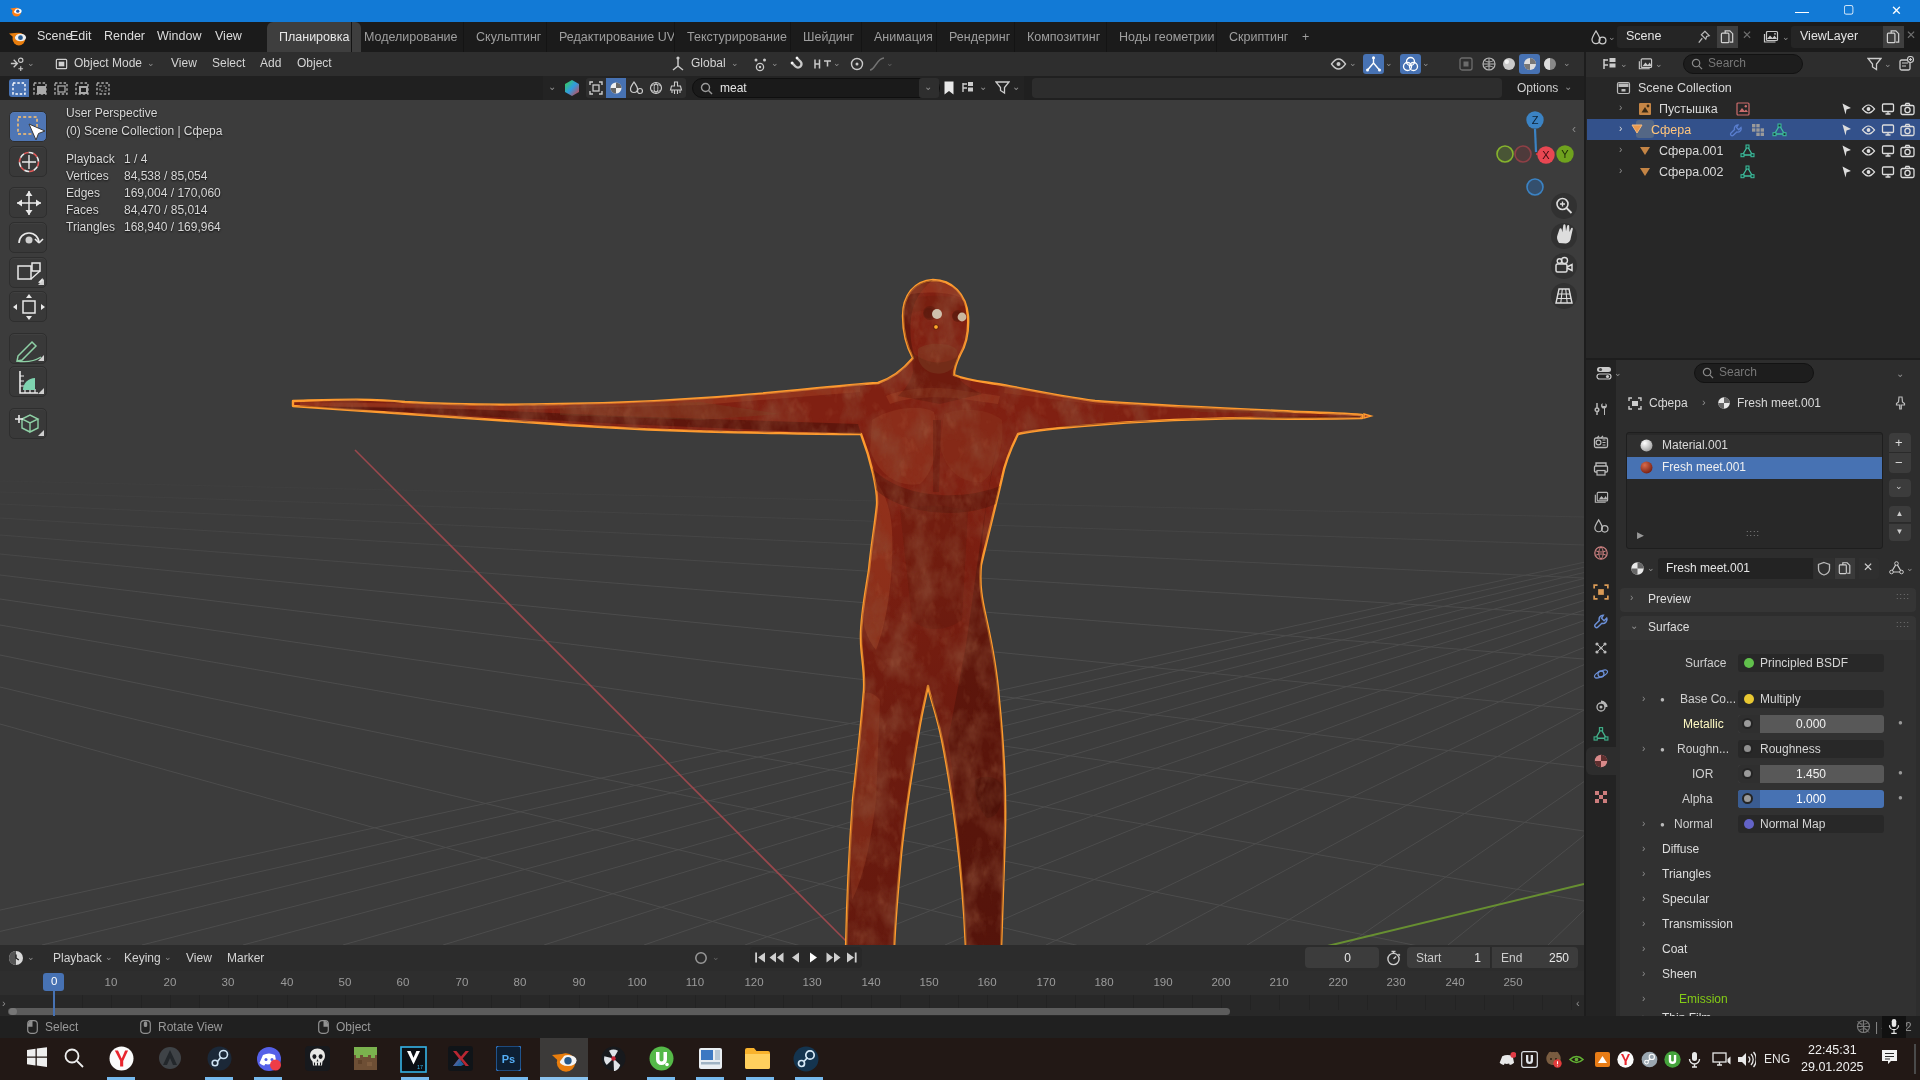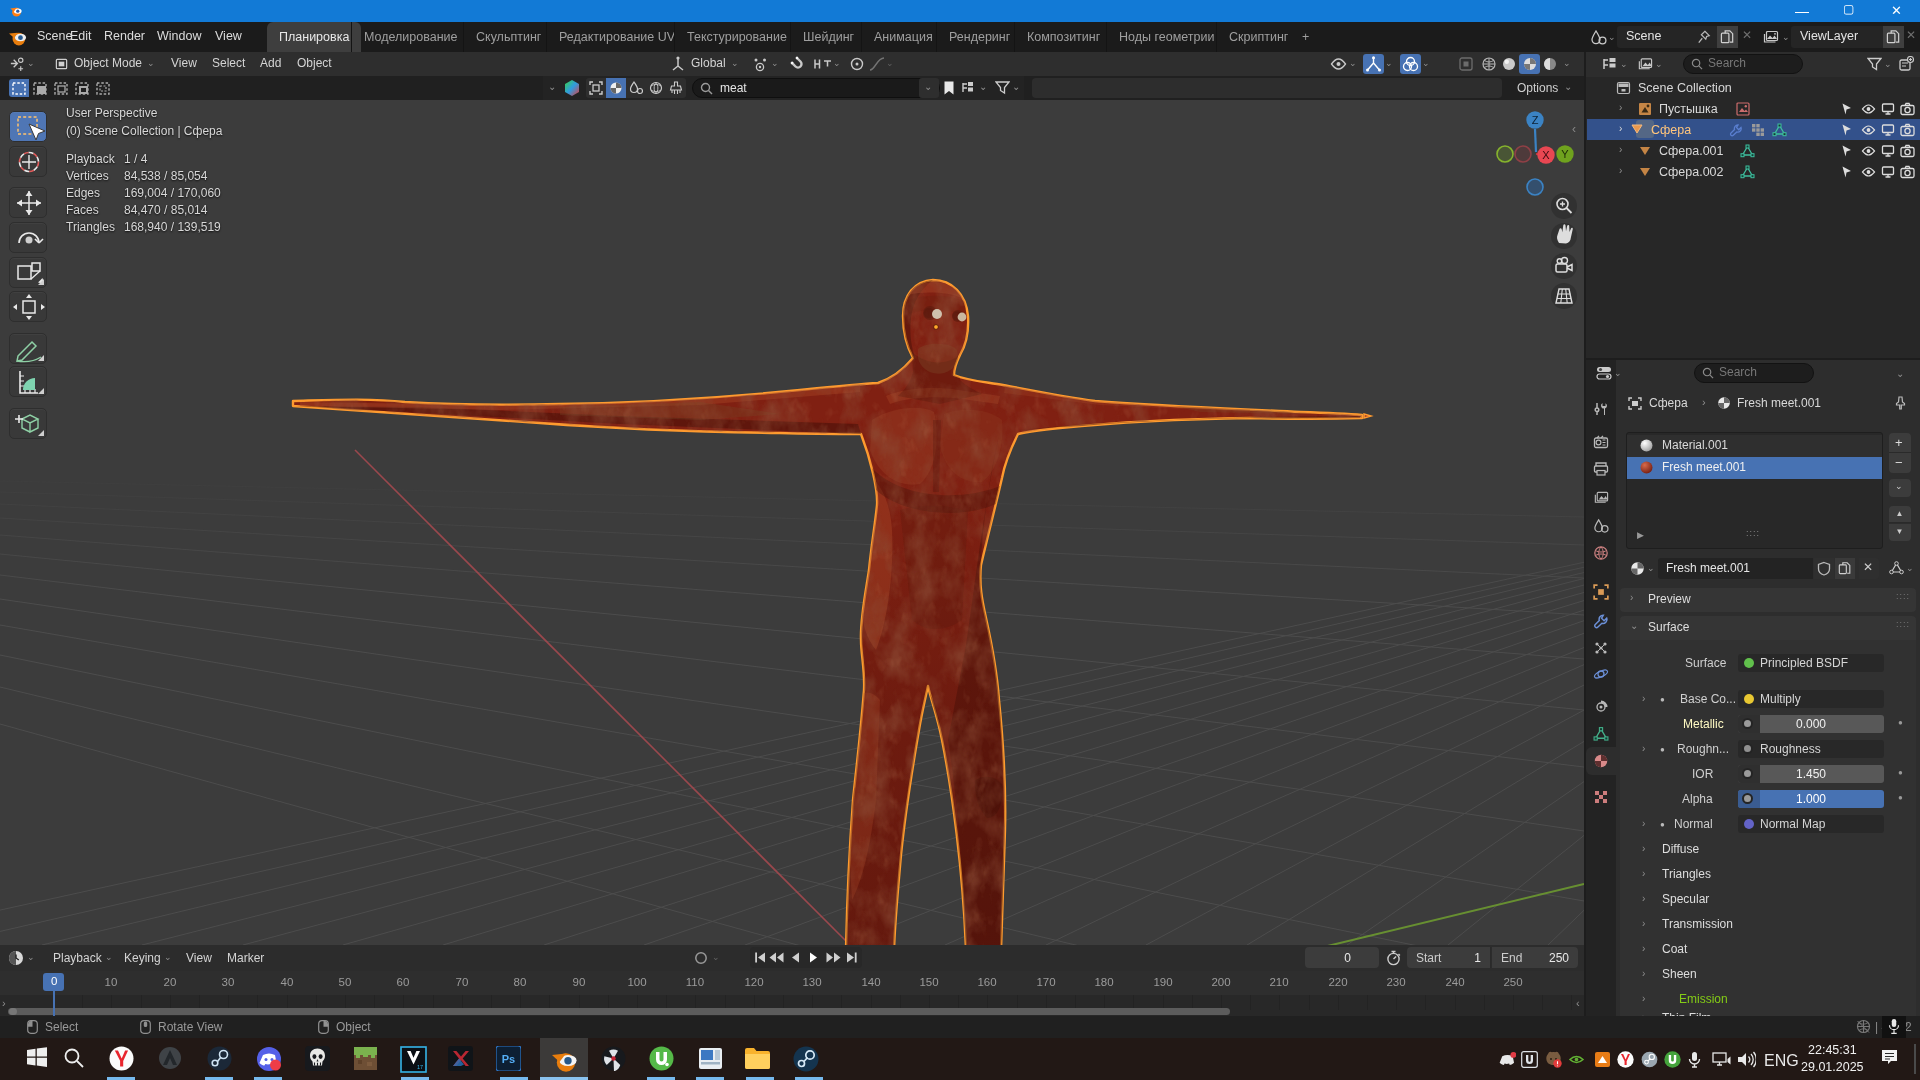--- a/index.html
+++ b/index.html
@@ -550,21 +550,21 @@
     <div style="position:absolute;left:66px;top:24px">(0) Scene Collection | Сфера</div>
     <div style="position:absolute;left:66px;top:52px">Playback</div>
         <div style="position:absolute;left:124px;top:52px">1 / 4</div>
     <div style="position:absolute;left:66px;top:69px">Vertices</div>
         <div style="position:absolute;left:124px;top:69px">84,538 / 85,054</div>
     <div style="position:absolute;left:66px;top:86px">Edges</div>
         <div style="position:absolute;left:124px;top:86px">169,004 / 170,060</div>
     <div style="position:absolute;left:66px;top:103px">Faces</div>
         <div style="position:absolute;left:124px;top:103px">84,470 / 85,014</div>
     <div style="position:absolute;left:66px;top:120px">Triangles</div>
-        <div style="position:absolute;left:124px;top:120px">168,940 / 139,519</div>
+        <div style="position:absolute;left:124px;top:120px">168,940 / 169,964</div>
   </div>
   <div id="gizmo">
     <svg class="ico" style="left:1488px;top:8px" width="92" height="92" viewBox="0 0 92 92">
       <line x1="47" y1="21" x2="48" y2="44" stroke="#3b83c4" stroke-width="2.2"></line>
       <line x1="48" y1="46" x2="57" y2="47" stroke="#c4373f" stroke-width="2.2"></line>
       <circle cx="47" cy="12" r="8.7" fill="#3b83c4"></circle>
           <text x="47" y="16" font-size="11" fill="#0c2033" text-anchor="middle" font-family="Liberation Sans">Z</text>
       <circle cx="58" cy="47" r="8.7" fill="#e84752"></circle>
           <text x="58" y="51" font-size="11" fill="#3a0a10" text-anchor="middle" font-family="Liberation Sans">X</text>
       <circle cx="77" cy="46" r="8.7" fill="#6fa21e"></circle>
@@ -972,21 +972,21 @@
           <path d="M5 14 h5 M7.5 11 v3" stroke="#e8e8e8" stroke-width="1.3"></path>
           <path d="M15.5 8 l3 -2.5 v8 l-3 -2.5" fill="#e8e8e8"></path>
         </svg>
       </div>
   <div class="abs" style="left:1737px;top:1051px">
         <svg width="19" height="17" viewBox="0 0 19 17">
           <path d="M1 6 h4 l4 -4 v13 l-4 -4 H1 Z" fill="#e8e8e8"></path>
           <path d="M11.5 5.5 a4.5 4.5 0 0 1 0 6 M14 3 a8 8 0 0 1 0 11 M16.5 1 a11.5 11.5 0 0 1 0 15" stroke="#e8e8e8" stroke-width="1.3" fill="none"></path>
         </svg>
       </div>
-  <span style="position:absolute;left:1764px;top:1052px;color:#e8e8e8;font-size:16px">ENG</span>
+  <span style="position:absolute;left:1764px;top:1052px;color:#e8e8e8;font-size:12px">ENG</span>
   <span style="position:absolute;left:1808px;top:1043px;color:#f0f0f0;font-size:12.5px">22:45:31</span>
   <span style="position:absolute;left:1801px;top:1060px;color:#f0f0f0;font-size:12.5px">29.01.2025</span>
   <div class="abs" style="left:1880px;top:1048px">
         <svg width="19" height="18" viewBox="0 0 19 18">
           <path d="M2 2 h15 v11 h-6 l-3 3 v-3 H2 Z" fill="#f2f2f2"></path>
           <path d="M5 5.5 h9 M5 8.5 h9 M5 11 h5" stroke="#2a2a2a" stroke-width="1.2"></path>
         </svg>
       </div>
   <div class="abs" style="left:1914px;top:1044px;width:2px;height:30px;background:#4a4a4a"></div>
   <div class="abs" style="left:1882px;top:1016px;width:24px;height:22px;background:#111">

